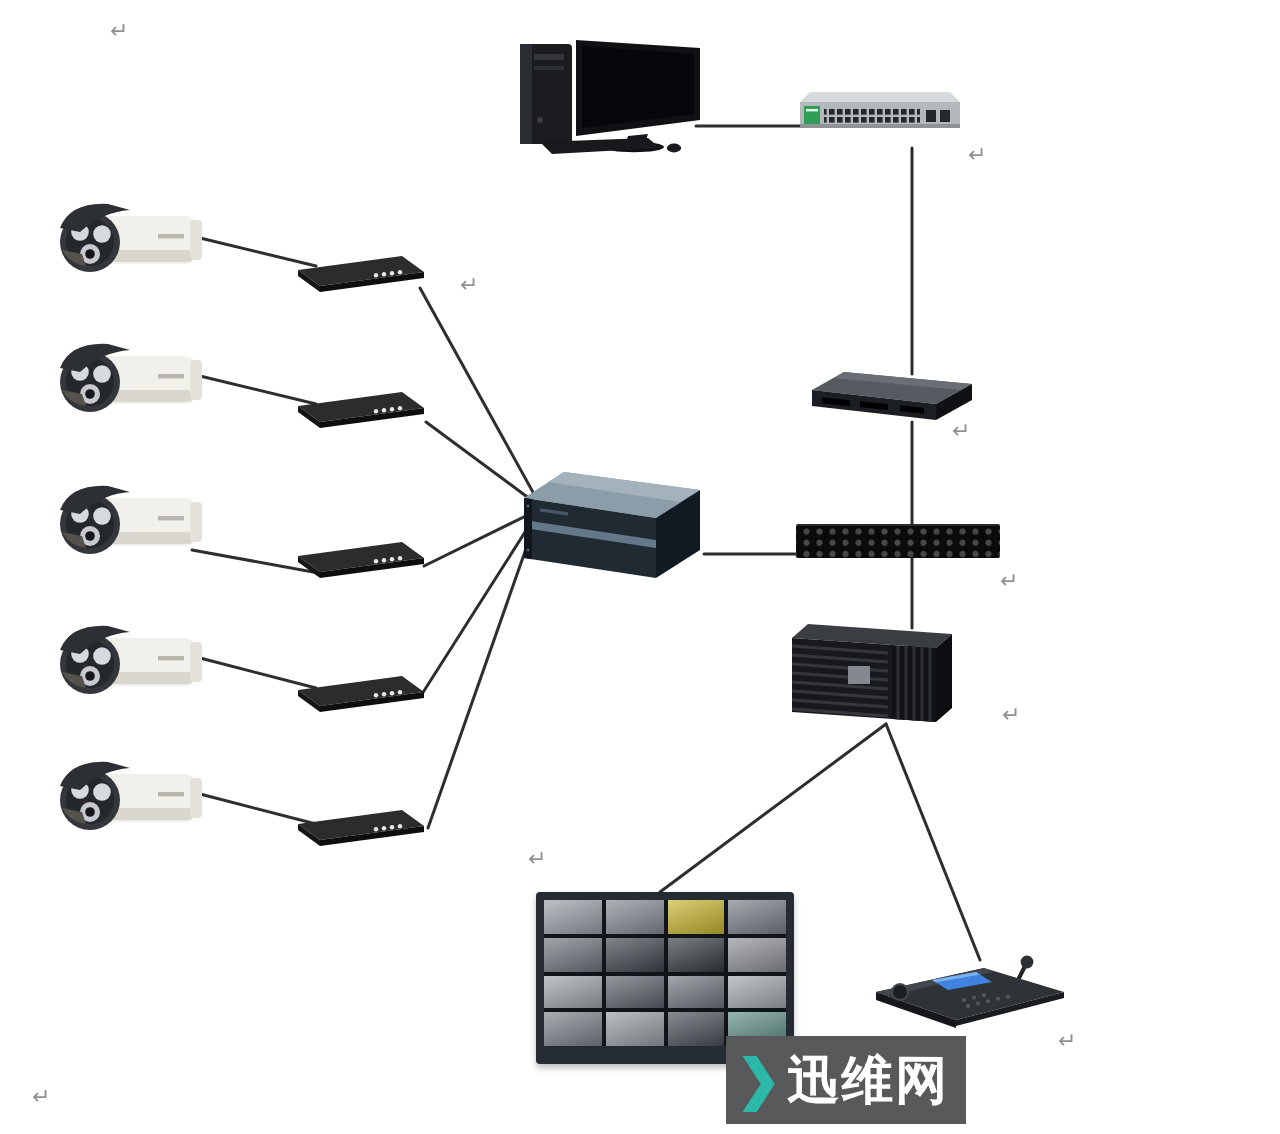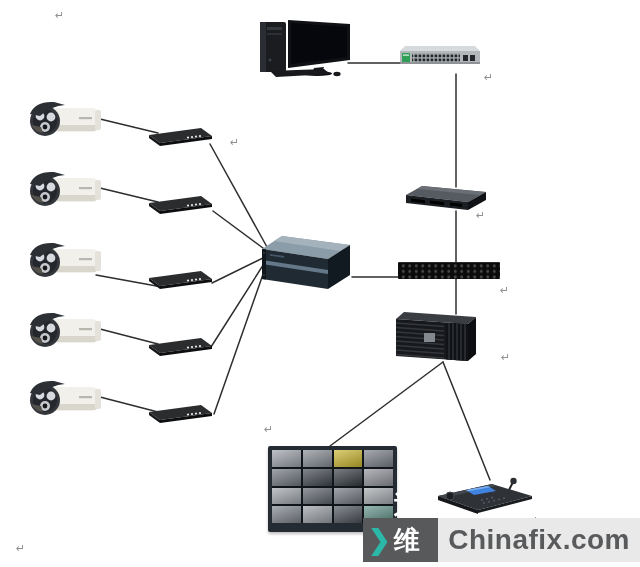--- a/index.html
+++ b/index.html
@@ -343,18 +343,15 @@
       <span class="pmark" style="left: 501px; top: 352px; color: rgb(144, 144, 144);">↵</span>
       <span class="pmark" style="left: 529px; top: 515px; color: rgb(144, 144, 144);">↵</span>
       <span class="pmark" style="left: 16px; top: 543px; color: rgb(144, 144, 144);">↵</span>
     </div>
 
   <div class="watermark">
     <div class="wm-dark" style="background: rgb(88, 89, 91);">
       <span class="wm-chevron" style="color: rgb(44, 184, 168);">❯</span>
       <span class="wm-site">迅维网</span>
     </div>
-    <div class="wm-light" style="background: rgb(233, 233, 233);">
-      <span class="wm-domain" style="color: rgb(89, 90, 92);">Chinafix.com</span>
-    </div>
   </div>
 
 </div>
 
 </body></html>

